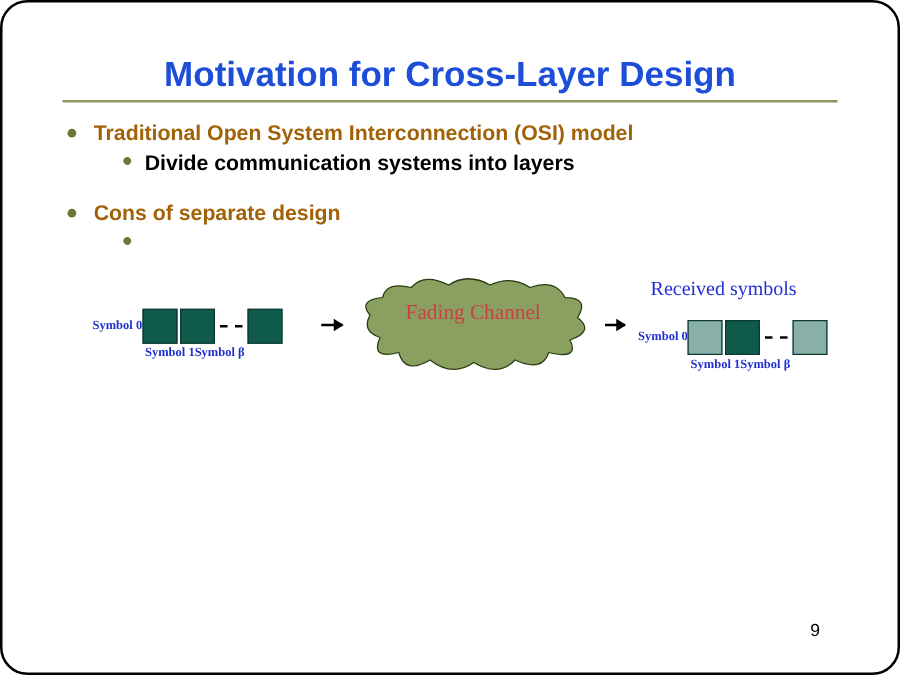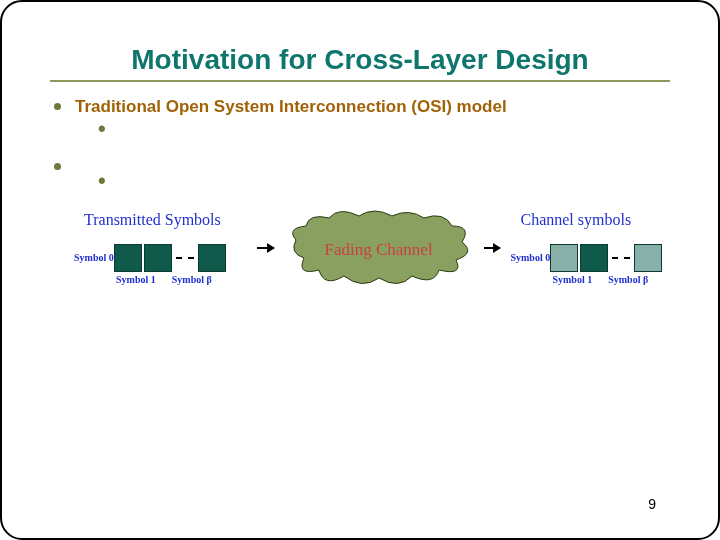--- a/index.html
+++ b/index.html
@@ -15,21 +15,21 @@
     width: 720px;
     height: 540px;
     border: 2px solid #000;
     border-radius: 22px;
     position: relative;
     padding: 42px 48px 30px 48px;
   }
   .title {
     font-size: 28px;
     font-weight: bold;
-    color: #0f766e;
+    color: #1d4ed8;
     text-align: center;
     margin-bottom: 2px;
   }
   .title-line {
     height: 2px;
     background: #8a9a5a;
     margin: 4px 0 10px 0;
   }
   .content {
     padding-left: 4px;
@@ -120,21 +120,20 @@
   .sq.light {
     background: #88b0a8;
   }
   .dash {
     width: 18px;
     border-top: 2px dashed #000;
     margin: 0 2px;
   }
   .bottom-row {
     display: flex;
-    gap: 16px;
     margin-left: 42px;
     margin-top: 2px;
   }
   .bottom-lab {
     font-family: "Times New Roman", serif;
     color: #2030d0;
     font-size: 10px;
     font-weight: bold;
   }
   .cloud-wrap {
@@ -142,21 +141,21 @@
     display: flex;
     flex-direction: column;
     align-items: center;
     position: relative;
   }
   .cloud-label {
     font-family: "Times New Roman", serif;
     color: #cc4040;
     font-size: 17px;
     position: absolute;
-    top: 32px;
+    top: 20px;
     z-index: 2;
   }
   .arrow {
     width: 18px;
     height: 2px;
     background: #000;
     position: relative;
     align-self: center;
   }
   .arrow::after {
@@ -186,37 +185,38 @@
 
   <div class="content">
 
     <div class="block">
       <div class="bullet-top">
         <div class="bullet-dot"></div>
         <div class="bullet-text">Traditional Open System Interconnection (OSI) model</div>
       </div>
       <div class="sub-bullet">
         <div class="sub-dot">•</div>
+        <div class="sub-text">Divide communication systems into layers</div>
       </div>
     </div>
 
     <div class="block">
       <div class="bullet-top">
         <div class="bullet-dot"></div>
+        <div class="bullet-text">Cons of separate design</div>
       </div>
       <div class="sub-bullet">
         <div class="sub-dot">•</div>
       </div>
     </div>
 
 
     <div class="figure">
 
       <div class="panel">
-        <div class="panel-label">Transmitted Symbols</div>
         <div class="symrow">
           <div class="symlab">Symbol 0</div>
           <div class="boxrow">
             <div class="sq"></div>
             <div class="sq"></div>
             <div class="dash"></div>
             <div class="sq"></div>
           </div>
         </div>
         <div class="bottom-row">
@@ -230,21 +230,21 @@
       <div class="cloud-wrap">
         <div class="cloud-label">Fading Channel</div>
         <svg width="190" height="80" viewBox="0 0 190 80">
           <path d="M20 50 Q5 45 12 32 Q2 20 22 18 Q25 5 45 10 Q55 -2 75 8 Q90 -2 108 8 Q125 0 140 10 Q160 3 168 18 Q188 18 178 34 Q192 45 172 52 Q180 68 155 62 Q150 78 128 68 Q115 82 95 70 Q78 82 60 68 Q40 80 35 62 Q12 68 20 50 Z" fill="#8aa060" stroke="#2a3a10" stroke-width="1"></path>
         </svg>
       </div>
 
       <div class="arrow"></div>
 
       <div class="panel" style="width:170px">
-        <div class="panel-label">Channel symbols</div>
+        <div class="panel-label">Received symbols</div>
         <div class="symrow">
           <div class="symlab">Symbol 0</div>
           <div class="boxrow">
             <div class="sq light"></div>
             <div class="sq"></div>
             <div class="dash"></div>
             <div class="sq light"></div>
           </div>
         </div>
         <div class="bottom-row">

